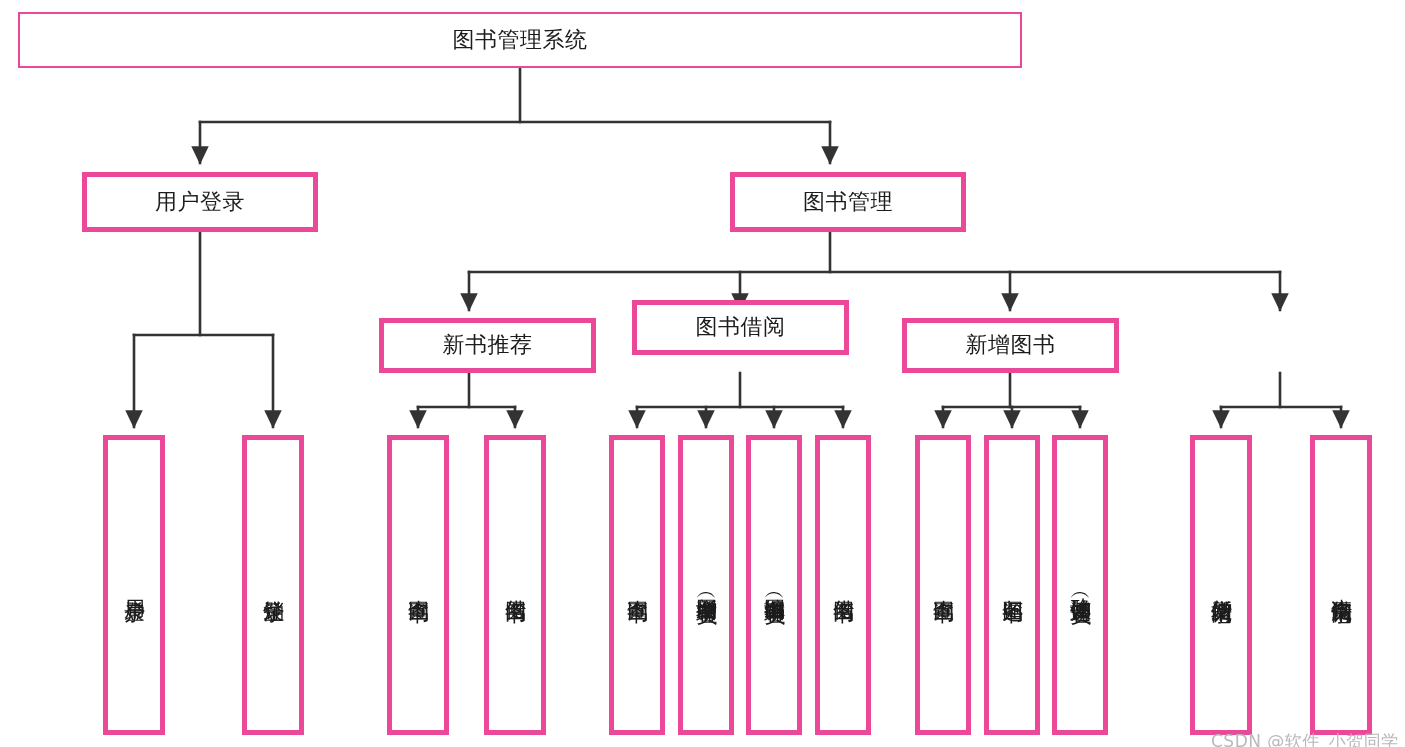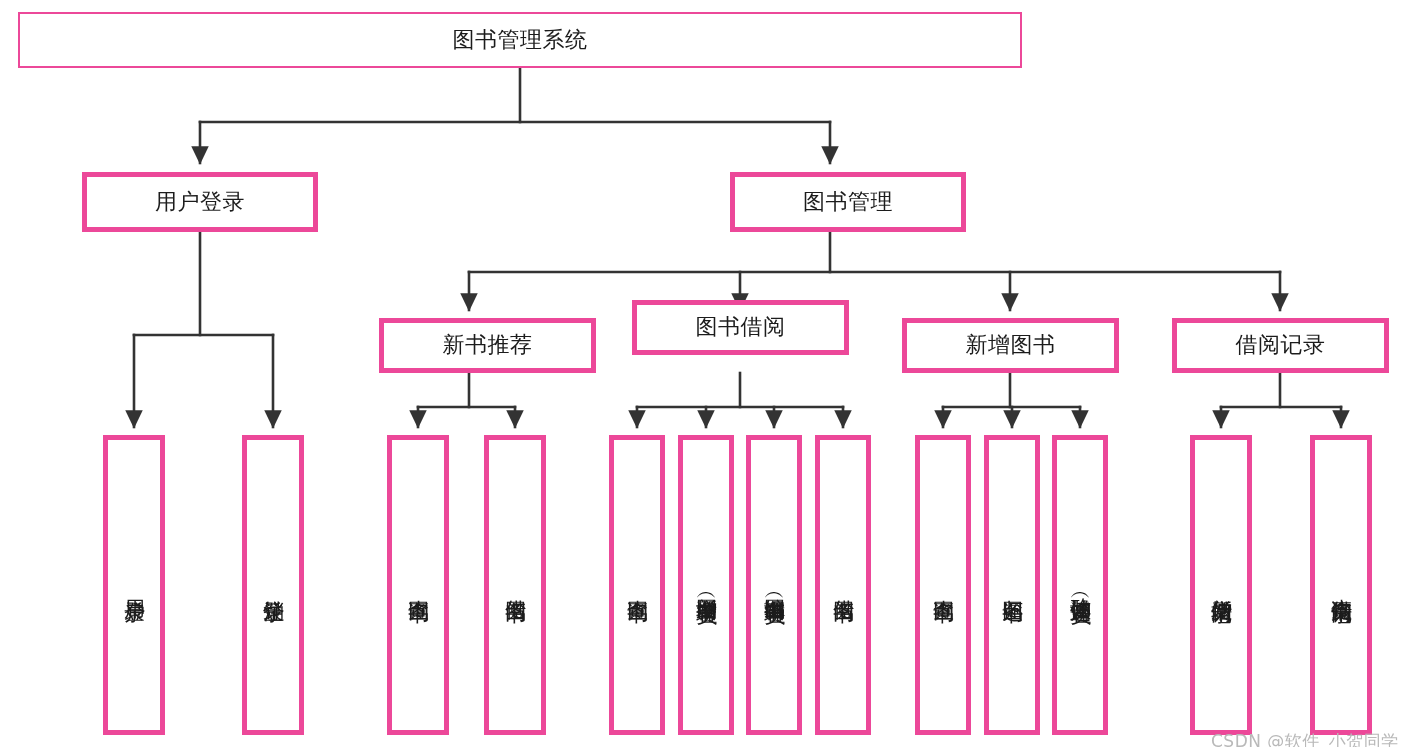--- a/index.html
+++ b/index.html
@@ -139,23 +139,20 @@
 
   <div class="node" style="left:361px; top:318px; width:217px; height:55px;margin-left:18px;">
     <span class="lbl">新书推荐</span>
   </div>
   <div class="node" style="left:632px; top:300px; width:217px; height:55px;">
     <span class="lbl">图书借阅</span>
   </div>
   <div class="node" style="left:902px; top:318px; width:217px; height:55px;">
     <span class="lbl">新增图书</span>
   </div>
-  <div class="node" style="left:1172px; top:318px; width:217px; height:55px;">
-    <span class="lbl">借阅记录</span>
-  </div>
 
   <div class="node vert" style="left:103px; top:435px; width:62px; height:300px;">
     <span class="lbl">用户登录</span>
   </div>
   <div class="node vert" style="left:242px; top:435px; width:62px; height:300px;">
     <span class="lbl">注销登录</span>
   </div>
 
   <div class="node vert" style="left:387px; top:435px; width:62px; height:300px;">
     <span class="lbl">查询图书</span>

